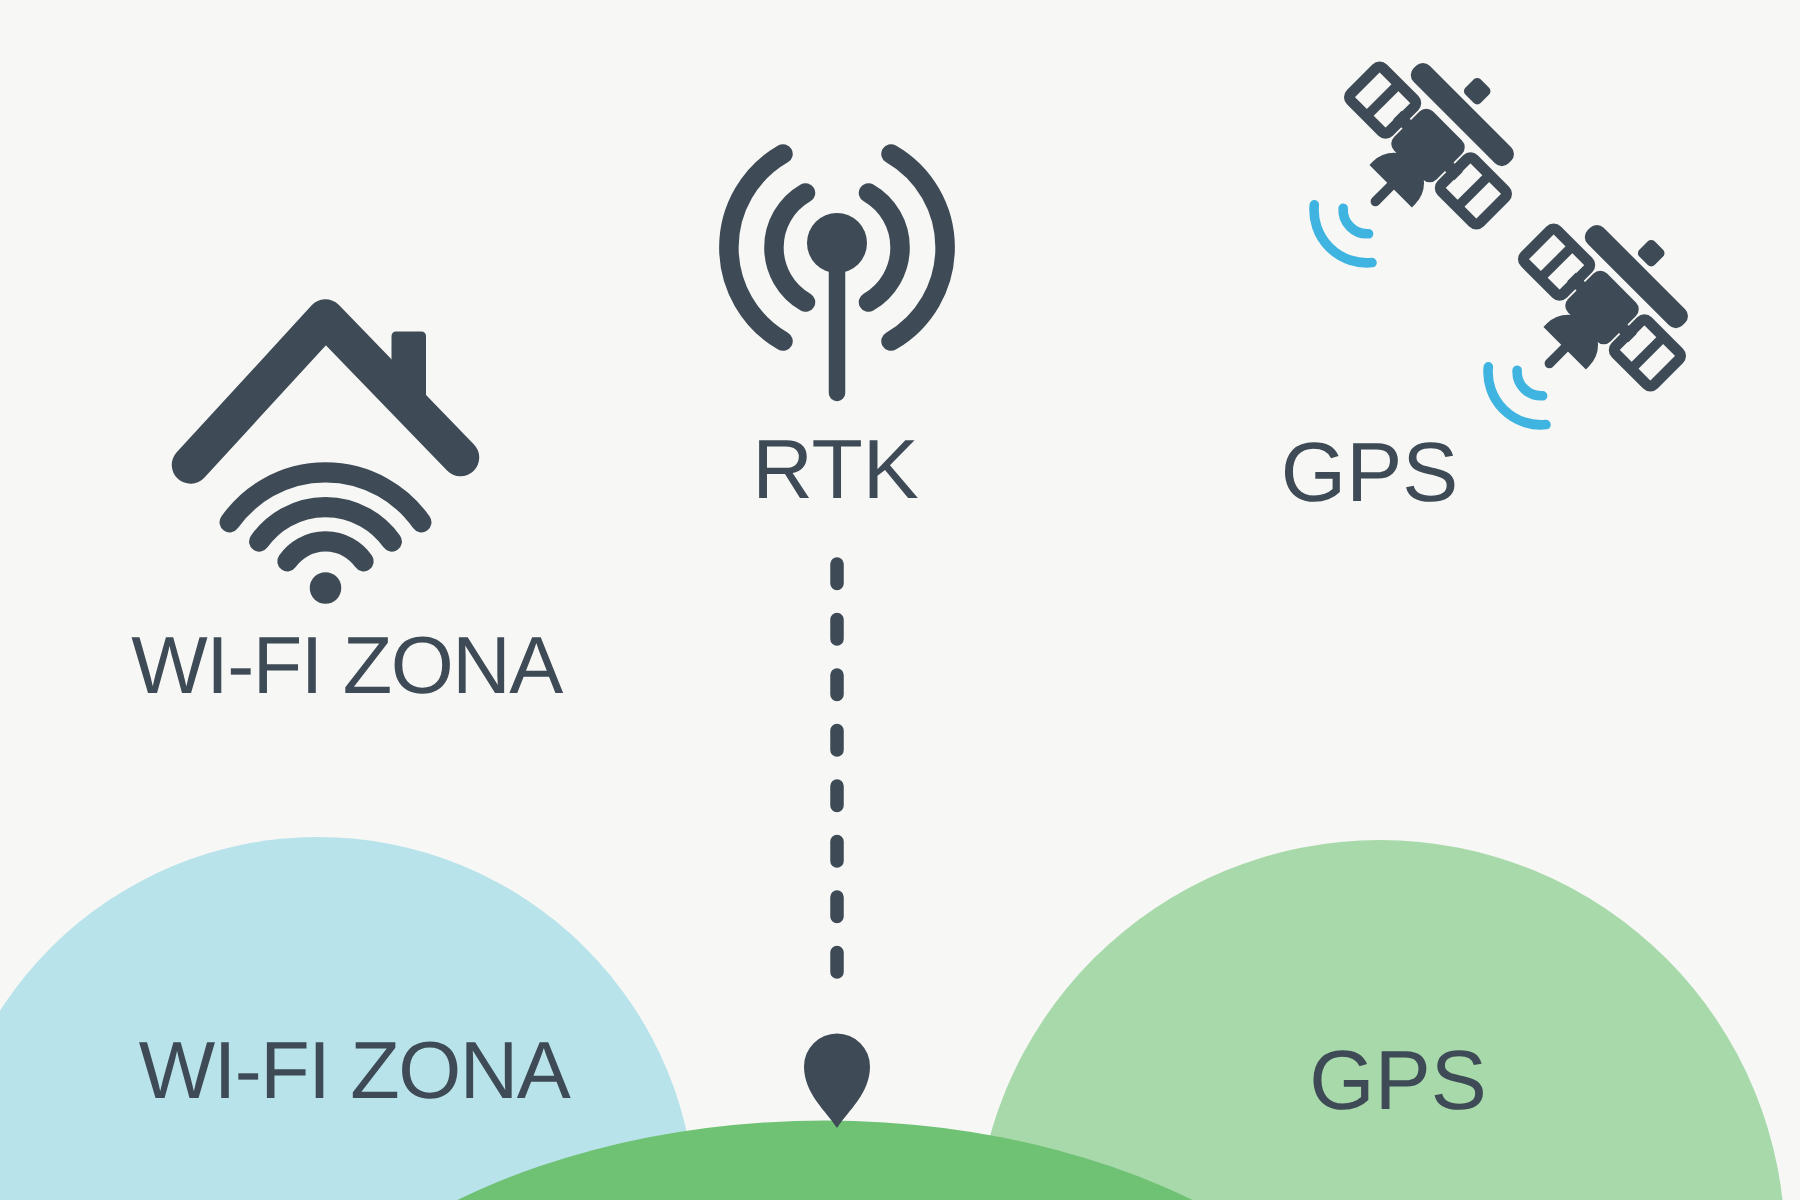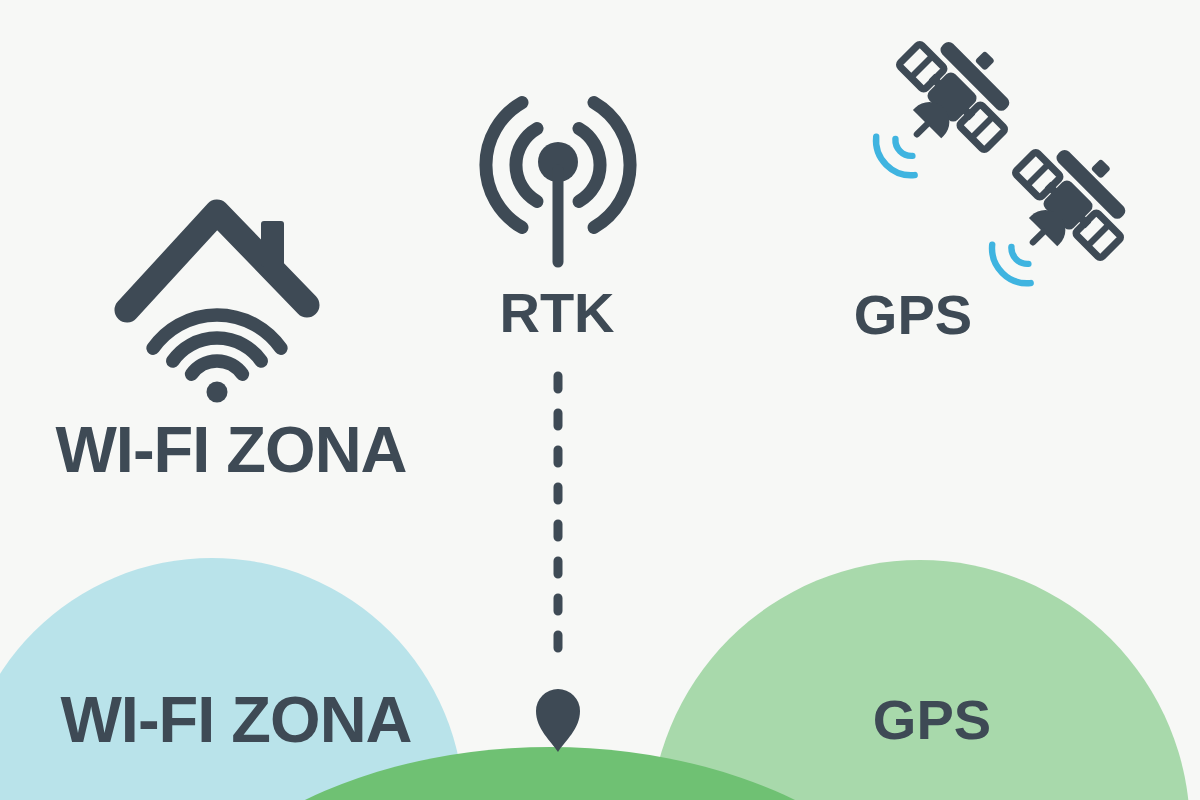--- a/index.html
+++ b/index.html
@@ -14,26 +14,26 @@
   html,body{width:1200px;height:800px;overflow:hidden;}
   body{font-family:"Liberation Sans","DejaVu Sans",sans-serif;background:var(--background);}
   .stage{position:relative;width:1200px;height:800px;background:var(--background);overflow:hidden;}
   .scene-svg{position:absolute;left:0;top:0;width:1200px;height:800px;display:block;}
   .ink-fill{fill:var(--ink);}
   .ink-stroke{fill:none;stroke:var(--ink);}
   .blue-stroke{fill:none;stroke:var(--signal-blue);stroke-linecap:round;}
   .label{
     position:absolute;
     color:var(--ink);
-    font-weight:bold;
+    font-weight:normal;
     white-space:nowrap;
     line-height:1;
     transform:translateX(-50%);
   }
-  .label-wifi{font-size:65px;letter-spacing:-1px;}
+  .label-wifi{font-size:54px;letter-spacing:-1px;}
   .label-plain{font-size:56px;letter-spacing:0;}
 </style>
 </head>
 <body>
 
 <div class="stage">
 
   <svg class="scene-svg" viewBox="0 0 1200 800" aria-hidden="true">
 
     <circle cx="212" cy="810" r="252" style="fill:var(--wifi-zone-fill)"></circle>

